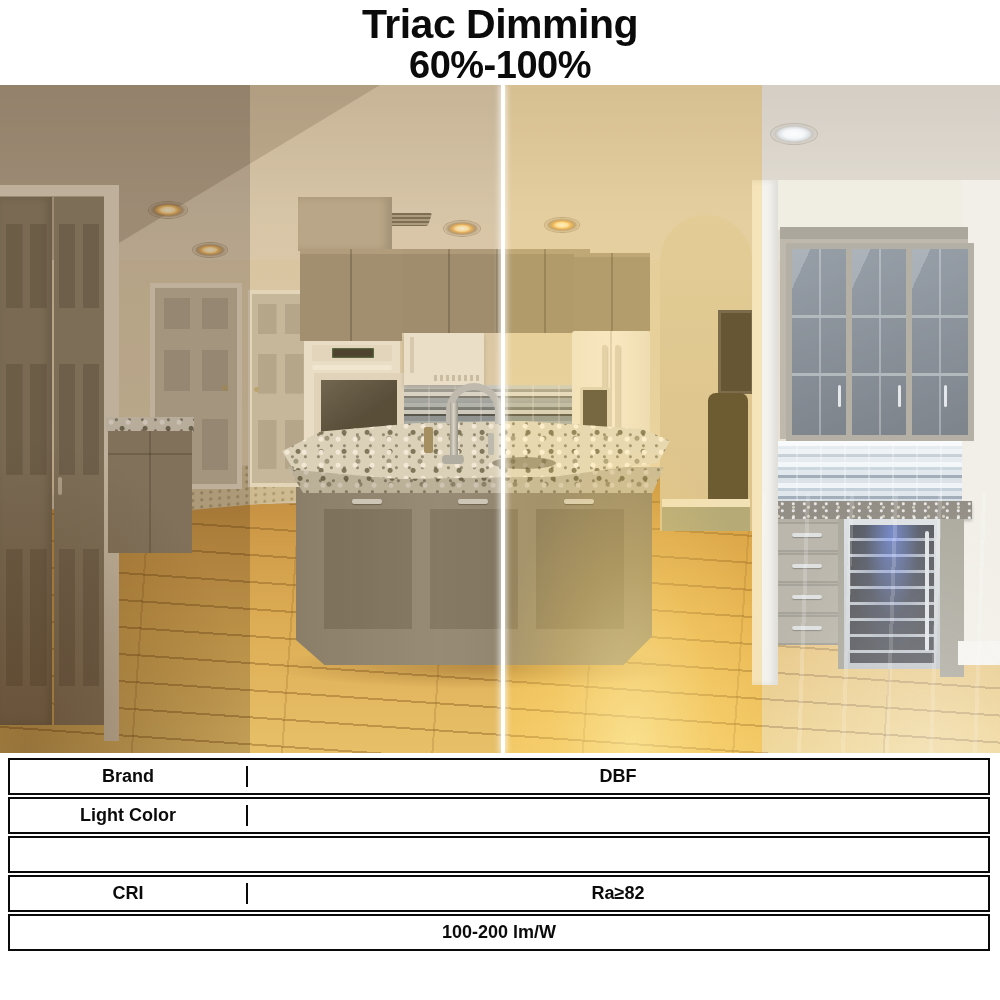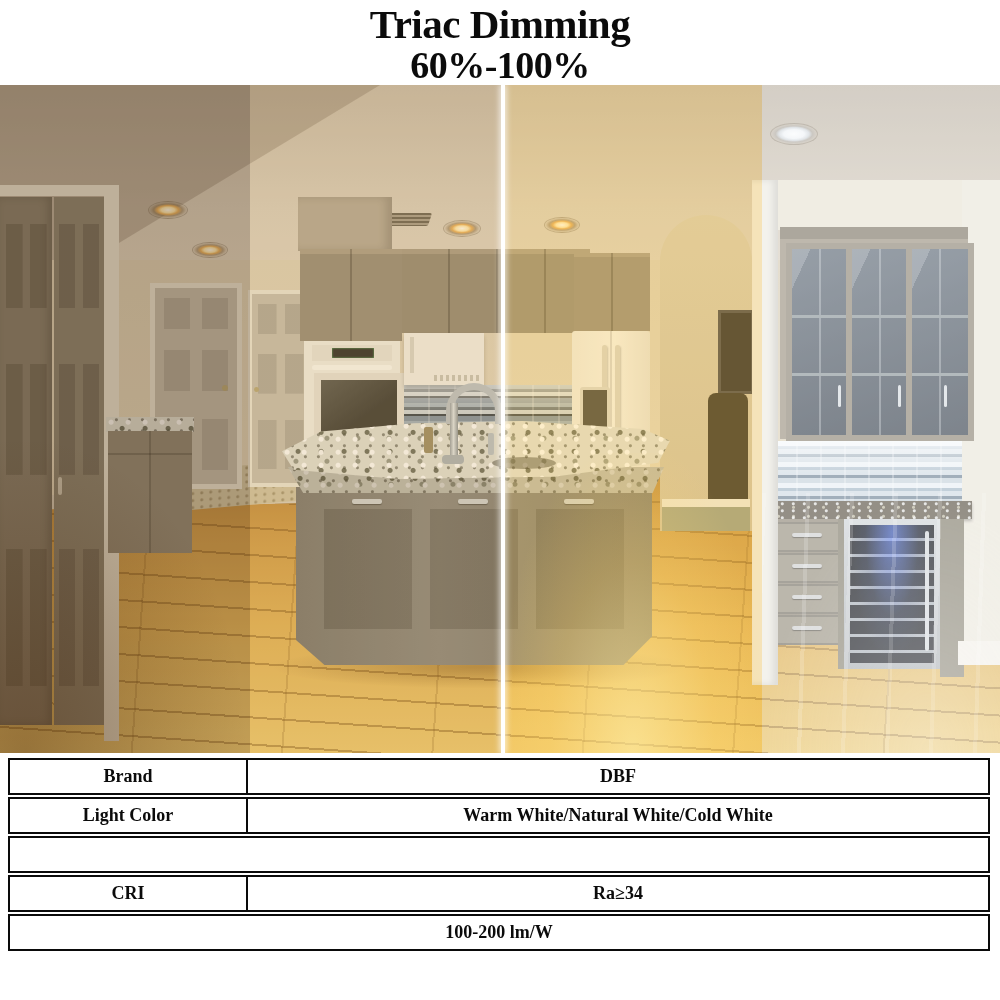--- a/index.html
+++ b/index.html
@@ -1,17 +1,17 @@
 <!DOCTYPE html>
 <html><head>
 <meta charset="utf-8">
 <style>
   html,body{margin:0;padding:0;background:#ffffff;}
   .page{position:relative;width:1000px;height:1000px;background:#ffffff;overflow:hidden;
-        font-family:Liberation Serif, serif;}
+        font-family:Liberation Sans, sans-serif;}
 
   
   .hdr{position:absolute;top:0;left:0;width:1000px;height:85px;text-align:center;color:#0b0b0b;}
   .hdr .title{margin-top:3px;font-size:41px;line-height:43px;font-weight:700;letter-spacing:-0.5px;}
   .hdr .subtitle{font-size:38px;line-height:39px;font-weight:700;letter-spacing:-0.5px;}
 
   
   .photo{position:absolute;top:85px;left:0;width:1000px;height:668px;background:#d8cfc0;overflow:hidden;}
   .photo *{position:absolute;}
 
@@ -210,21 +210,21 @@
   .strip{top:0;height:668px;z-index:60;pointer-events:none;}
   .strip-a{left:0;width:250px;}
   .strip-b{left:250px;width:253px;}
   .strip-c{left:503px;width:259px;}
   .strip-d{left:762px;width:238px;}
   .divider{left:501px;top:0;width:4px;height:668px;z-index:70;
      box-shadow:0 0 6px 1px rgba(255,255,255,.85);}
 
   
   .spec-table{position:absolute;left:8px;top:758px;width:982px;}
-  .t-row{display:flex;border:2px solid #0a0a0a;margin-bottom:2px;background:#ffffff;height:33px;}
+  .t-row{display:flex;border:2px solid #0a0a0a;margin-bottom:2px;background:#ffffff;height:33px;align-items:center;}
   .t-label{width:236px;border-right:2px solid #0a0a0a;display:flex;align-items:center;justify-content:center;
      font-size:18px;font-weight:700;color:#0b0b0b;}
   .t-value{flex:1;display:flex;align-items:center;justify-content:center;
      font-size:18px;font-weight:700;color:#0b0b0b;}
 </style>
 </head>
 <body>
 
 <div class="page">
 
@@ -340,26 +340,25 @@
     <div class="divider" style="background: rgb(255, 255, 255);"></div>
   </div>
 
   <div class="spec-table">
     <div class="t-row">
       <div class="t-label">Brand</div>
       <div class="t-value">DBF</div>
     </div>
     <div class="t-row">
       <div class="t-label">Light Color</div>
-      <div class="t-value">Warm White/Natural White/Cold White</div>
     </div>
     <div class="t-row">
     </div>
     <div class="t-row">
       <div class="t-label">CRI</div>
-      <div class="t-value">Ra≥34</div>
+      <div class="t-value">Ra≥82</div>
     </div>
     <div class="t-row">
       <div class="t-value">100-200 lm/W</div>
     </div>
   </div>
 
 </div>
 
 </body></html>

